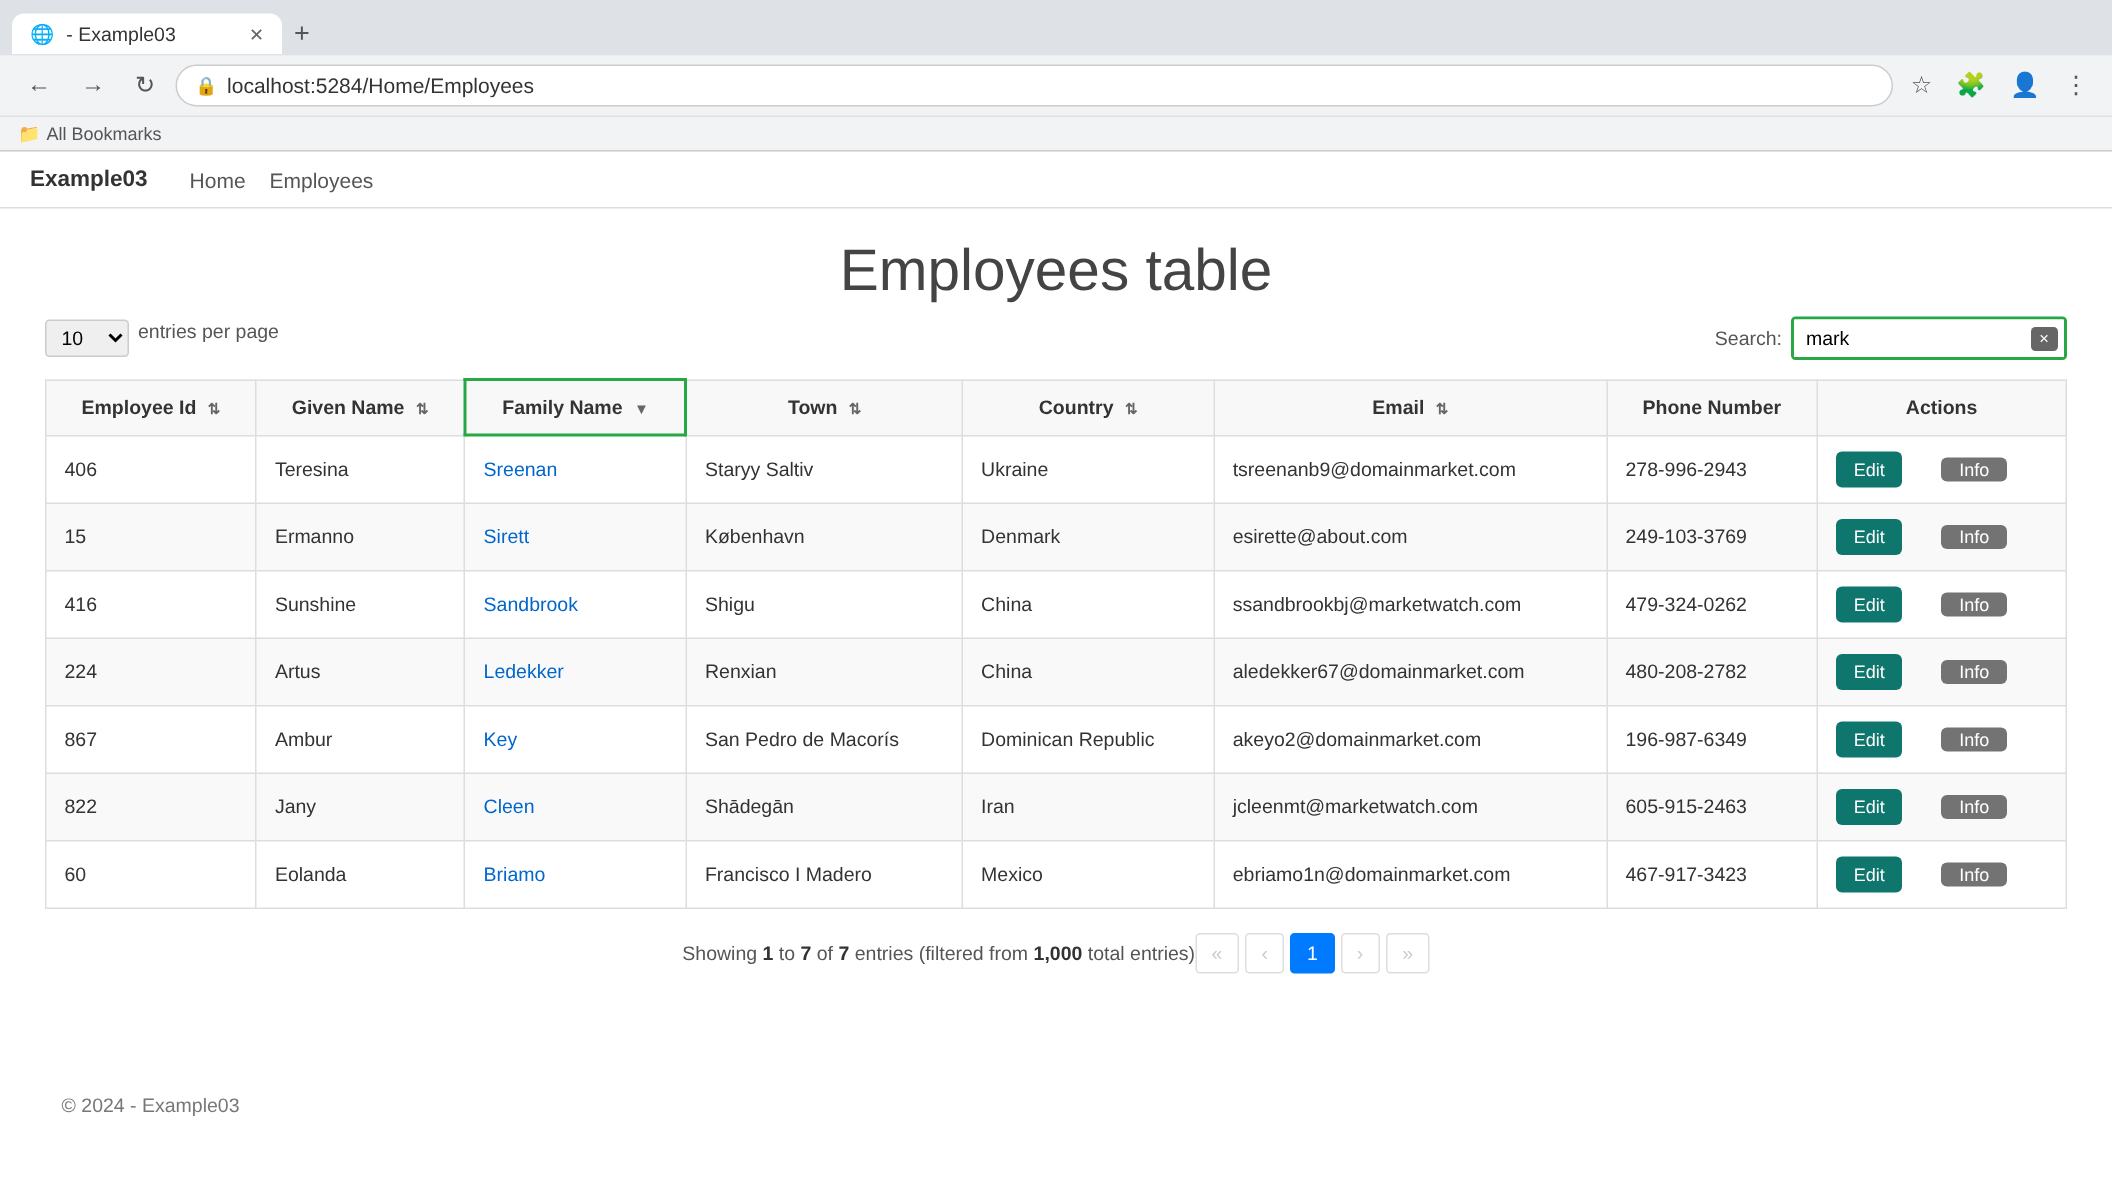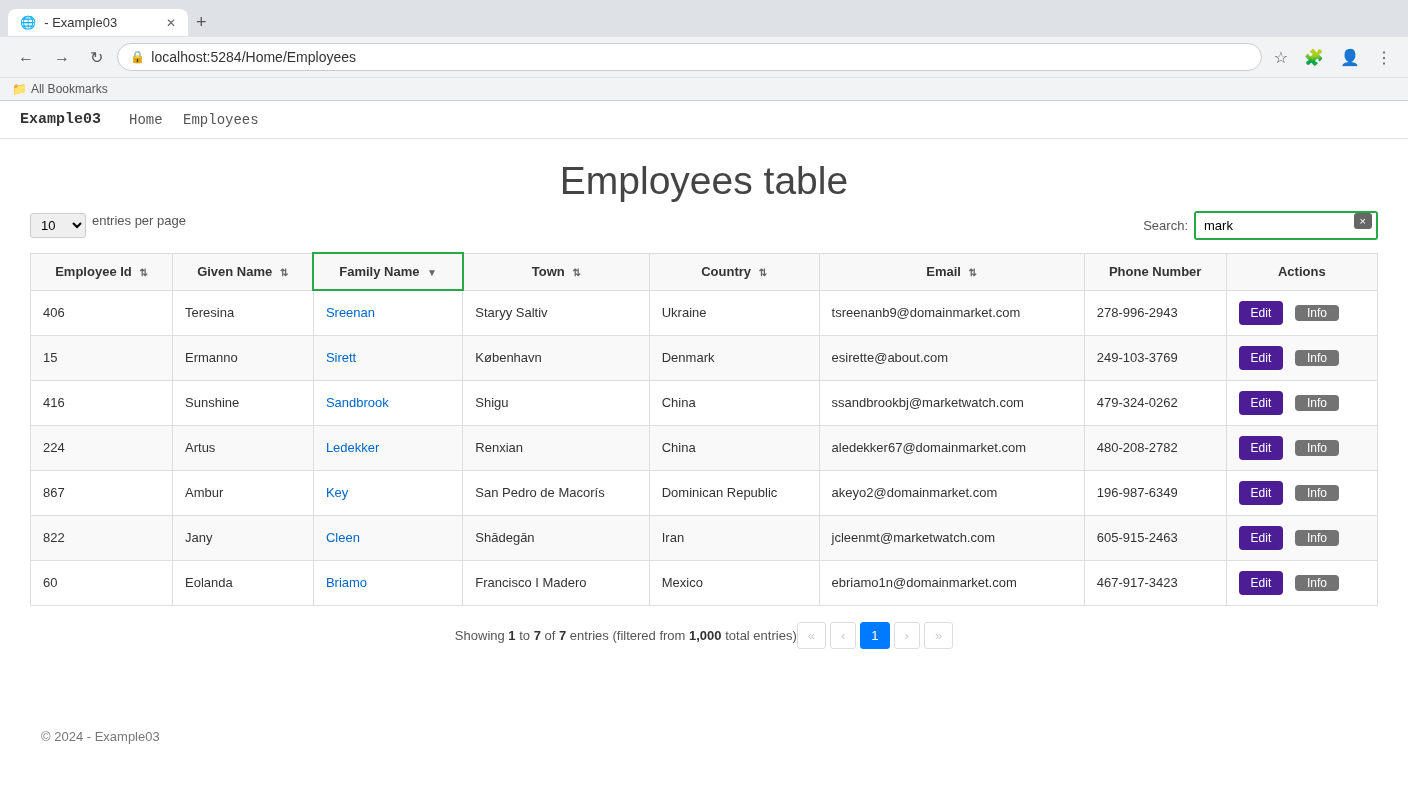--- a/index.html
+++ b/index.html
@@ -14,50 +14,50 @@
     .new-tab-btn { background: none; border: none; font-size: 18px; cursor: pointer; color: #555; padding: 4px 8px; }
     .browser-toolbar { display: flex; align-items: center; padding: 6px 12px; gap: 8px; background: #f1f3f4; }
     .nav-btn { background: none; border: none; font-size: 16px; cursor: pointer; color: #555; padding: 4px 6px; border-radius: 50%; }
     .address-bar { flex: 1; display: flex; align-items: center; background: #fff; border: 1px solid #ccc; border-radius: 20px; padding: 5px 12px; gap: 6px; }
     .address-bar-url { flex: 1; font-size: 14px; color: #333; border: none; outline: none; background: transparent; }
     .toolbar-icons { display: flex; gap: 8px; align-items: center; }
     .toolbar-icon { font-size: 16px; cursor: pointer; color: #555; padding: 4px; }
     .bookmarks-bar { display: flex; align-items: center; padding: 4px 12px; font-size: 12px; color: #555; border-top: 1px solid #e0e0e0; background: #f1f3f4; }
 
     
-    .app-header { display: flex; align-items: center; padding: 10px 20px; border-bottom: 1px solid #ddd; gap: 16px; font-family: Liberation Mono, monospace; }
+    .app-header { display: flex; align-items: center; padding: 10px 20px; border-bottom: 1px solid #ddd; gap: 16px; }
     .app-brand { font-weight: bold; font-size: 15px; color: #333; }
     .app-nav a { text-decoration: none; color: #555; font-size: 14px; margin-left: 12px; }
 
     
     .main-content { padding: 20px 30px; }
     .page-title { text-align: center; font-size: 39px; font-weight: 300; color: #444; margin-bottom: 8px; }
 
     
     .table-controls { display: flex; align-items: center; justify-content: space-between; margin-bottom: 12px; }
     .entries-control { display: flex; align-items: flex-start; gap: 6px; }
     .entries-select { border: 1px solid #ccc; border-radius: 3px; padding: 3px 6px; font-size: 13px; cursor: pointer; }
     .entries-label { font-size: 13px; color: #555; }
     .search-control { display: flex; align-items: center; gap: 6px; }
     .search-label { font-size: 13px; color: #555; }
-    .search-wrapper { position: relative; border: 2px solid #28a745; border-radius: 3px; display: flex; align-items: flex-start; }
+    .search-wrapper { position: relative; border: 2px solid #28a745; border-radius: 3px; display: flex; align-items: center; }
     .search-input { border: none; outline: none; padding: 5px 28px 5px 8px; font-size: 13px; width: 180px; }
     .search-clear { position: absolute; right: 4px; background: #666; color: #fff; border: none; border-radius: 3px; cursor: pointer; padding: 2px 6px; font-size: 11px; }
 
     
     .data-table { width: 100%; border-collapse: collapse; font-size: 13px; }
     .data-table th { background: #f8f8f8; border: 1px solid #ddd; padding: 10px 12px; text-align: center; font-weight: 600; color: #333; cursor: pointer; user-select: none; white-space: nowrap; }
     .data-table th.sorted { border: 2px solid #28a745; }
     .data-table th .sort-icon { margin-left: 4px; font-size: 10px; color: #666; }
     .data-table td { border: 1px solid #ddd; padding: 10px 12px; }
     .data-table tr:nth-child(even) { background: #f9f9f9; }
     .family-name-link { color: #0066cc; text-decoration: none; }
 
     
-    .btn-edit { background: #4c1d95; color: #fff; border: none; border-radius: 4px; padding: 5px 12px; cursor: pointer; font-size: 12px; margin-right: 8px; }
+    .btn-edit { background: #0f766e; color: #fff; border: none; border-radius: 4px; padding: 5px 12px; cursor: pointer; font-size: 12px; margin-right: 22px; }
     .btn-info { background: #737373; color: #fff; border: none; border-radius: 4px; padding: 1px 12px; cursor: pointer; font-size: 12px; }
 
     
     .table-footer { display: flex; align-items: center; justify-content: center; margin-top: 16px; }
     .table-info { font-size: 13px; color: #555; }
     .table-info strong { color: #333; }
     .pagination { display: flex; gap: 4px; }
     .page-btn { border: 1px solid #ddd; background: #fff; padding: 5px 10px; font-size: 13px; cursor: pointer; border-radius: 3px; color: #333; }
     .page-btn.active { background: #007bff; color: #fff; border-color: #007bff; }
     .page-btn.disabled { color: #ccc; cursor: default; }

